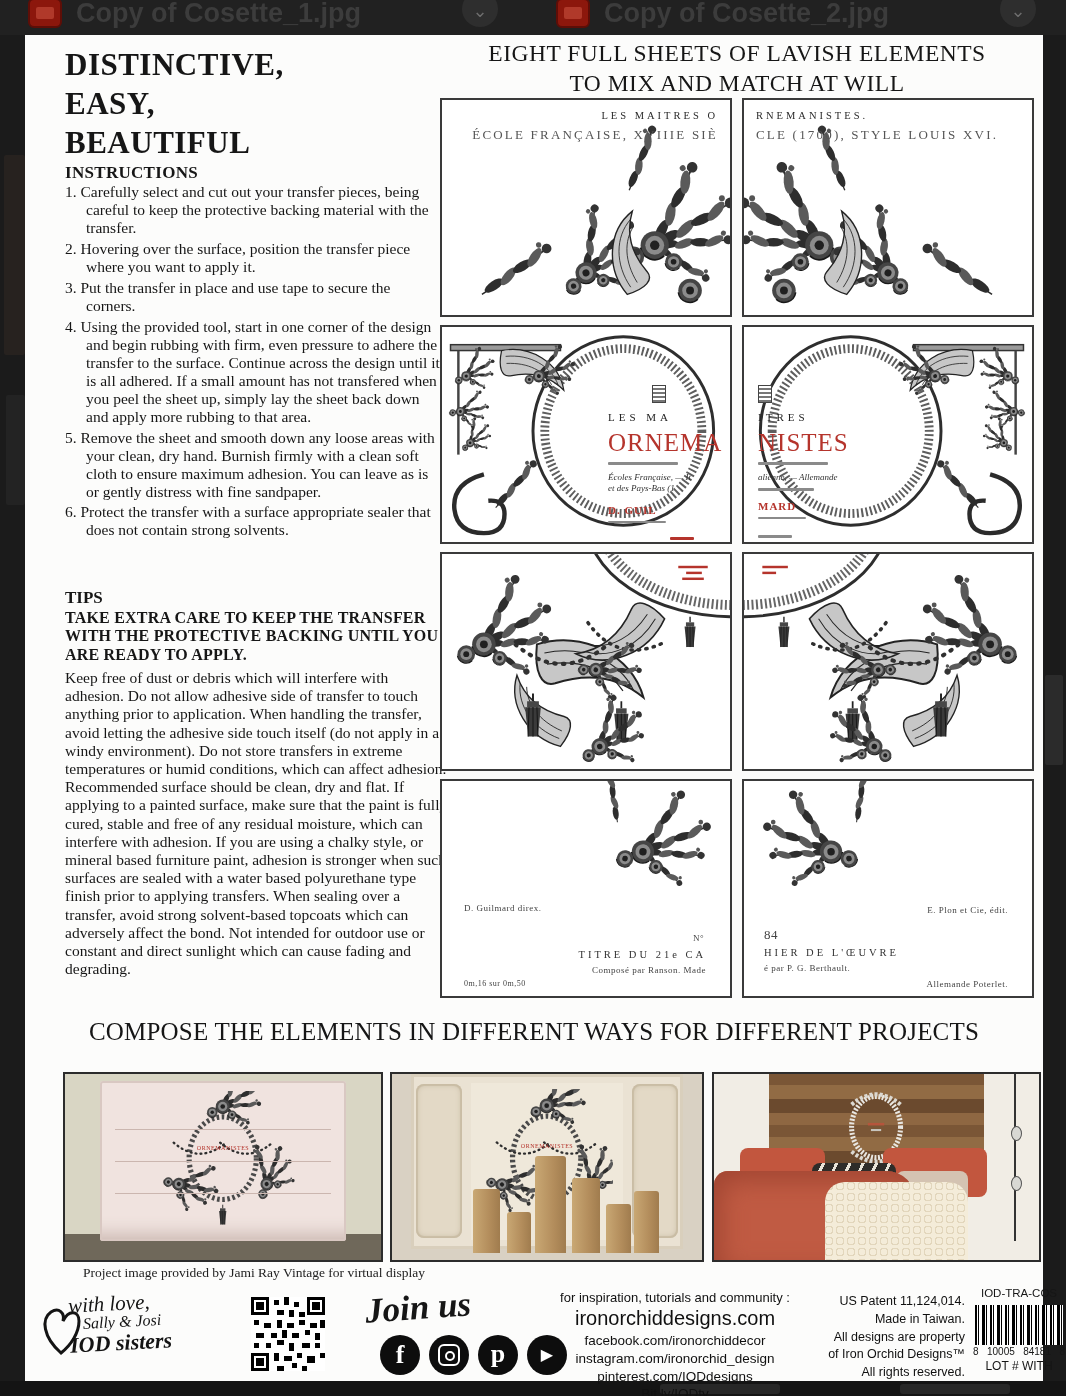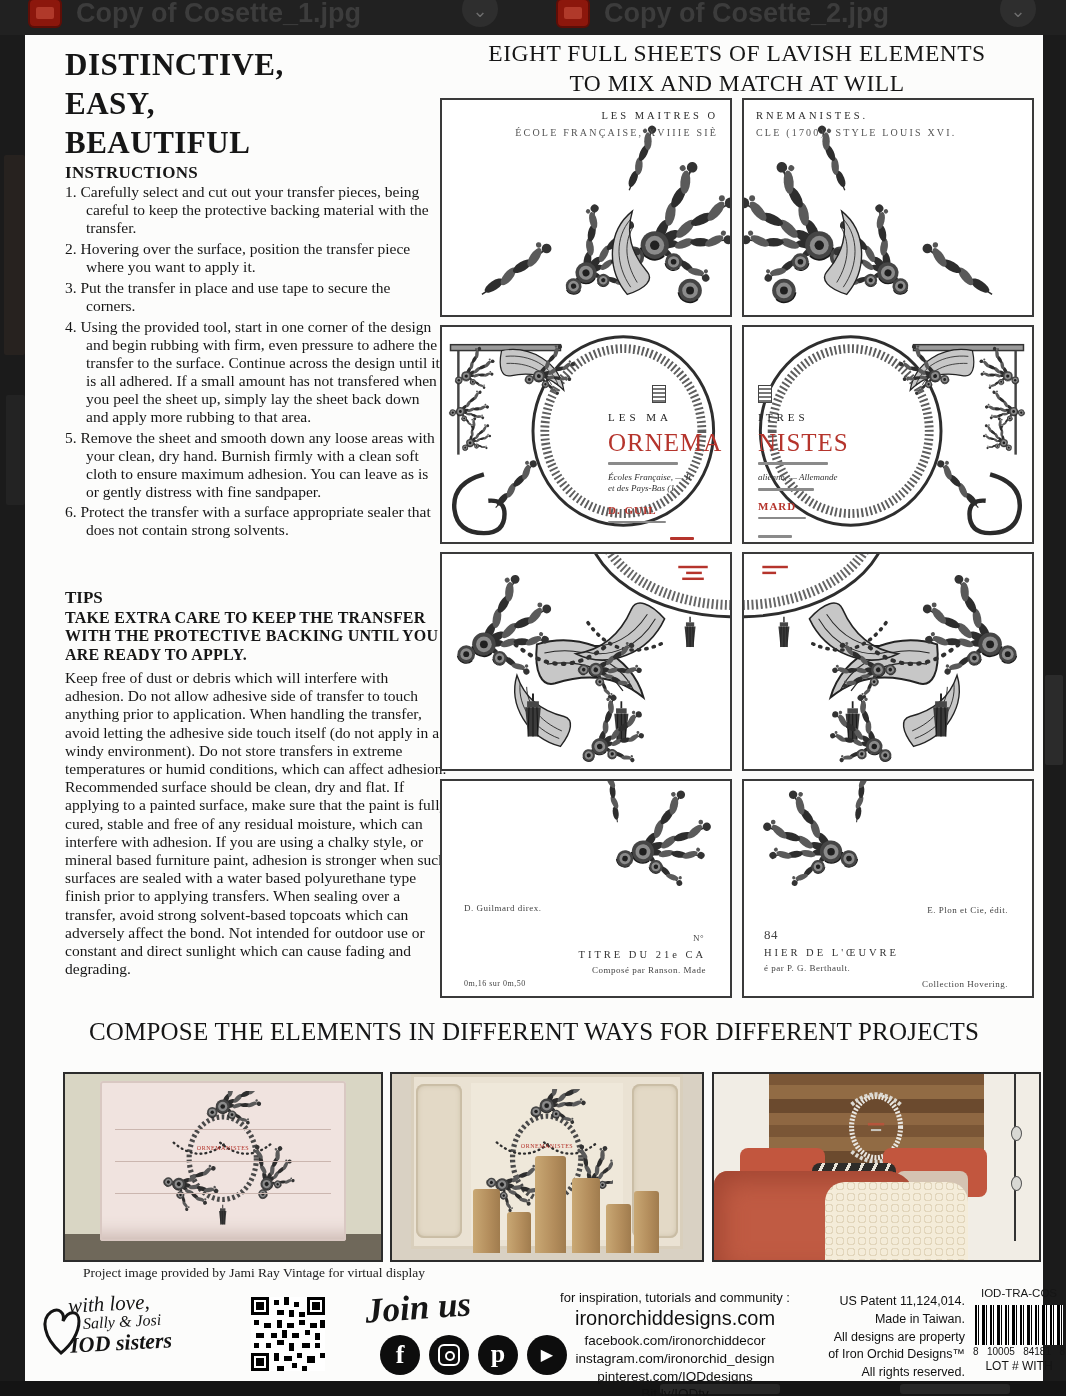--- a/index.html
+++ b/index.html
@@ -31,21 +31,21 @@
   .l-tips-b{position:absolute;left:40px;top:574px;width:382px;font-size:16px;font-weight:bold;line-height:1.15;letter-spacing:.2px;}
   .l-tips-t{position:absolute;left:40px;top:634px;width:384px;font-size:15.5px;line-height:1.175;}
   
   .r-head{position:absolute;left:412px;top:3px;width:600px;text-align:center;font-size:23.5px;line-height:1.28;letter-spacing:.5px;}
   
   .grid{position:absolute;left:415px;top:63px;width:600px;display:grid;grid-template-columns:292px 292px;
         grid-auto-rows:219px;column-gap:10px;row-gap:8px;}
   .sheet{position:relative;border:2px solid #3a3a3a;background:#fff;overflow:hidden;}
   .sheet svg{position:absolute;left:0;top:0;width:100%;height:100%;}
   .sh-head{position:absolute;top:10px;font-size:10.5px;letter-spacing:3px;color:#2a2a2a;white-space:nowrap;}
-  .sh-sub{position:absolute;top:27px;font-size:10px;letter-spacing:2.2px;color:#555;white-space:nowrap;}
+  .sh-sub{position:absolute;top:27px;font-size:13px;letter-spacing:2.2px;color:#555;white-space:nowrap;}
   .ha-r{right:12px;text-align:right;} .ha-l{left:12px;text-align:left;}
   .tblock{position:absolute;width:108px;}
   .tb-r{right:14px;top:58px;text-align:left;} .tb-l{left:14px;top:58px;text-align:left;}
   .tb-line1{font-size:11px;letter-spacing:4px;color:#222;}
   .tb-big{font-size:25px;letter-spacing:1px;margin-top:6px;}
   .tline{height:2.5px;background:#8a8a8a;margin-top:5px;border-radius:1px;}
   .tb-it{font-style:italic;font-size:9px;color:#333;margin-top:7px;line-height:1.3;}
   .tb-name{font-size:11px;font-weight:bold;margin-top:9px;letter-spacing:1px;}
   .redtxt{color:#b5342c;}
   .emb{width:12px;height:16px;border:1.5px solid #444;margin-bottom:8px;background:
@@ -350,21 +350,21 @@
         <svg viewBox="0 0 292 219">
           <g transform="translate(292,0) scale(-1,1)">
             <use href="#cl" transform="translate(204,72) scale(0.95) rotate(8)"></use>
             <use href="#sp" transform="translate(178,42) rotate(-70) scale(0.7)"></use>
           </g>
         </svg>
         <div class="s8txt" style="right:24px;top:124px;">E. Plon et Cie, édit.</div>
         <div class="s8txt" style="left:20px;top:146px;font-size:13px;">84</div>
         <div class="s8txt cap-sp" style="left:20px;top:166px;">HIER DE L'ŒUVRE</div>
         <div class="s8txt" style="left:20px;top:182px;">é par P. G. Berthault.</div>
-        <div class="s8txt" style="right:24px;top:198px;">Collection Hovering.</div>
+        <div class="s8txt" style="right:24px;top:198px;">Allemande Poterlet.</div>
       </div>
     </div>
 
     <div class="c-head">COMPOSE THE ELEMENTS IN DIFFERENT WAYS FOR DIFFERENT PROJECTS</div>
 
     <div class="photo p1">
       <div class="dresser">
         <svg class="mini-transfer" viewBox="0 0 100 104">
           <use href="#miniTransfer"></use>
         </svg>

